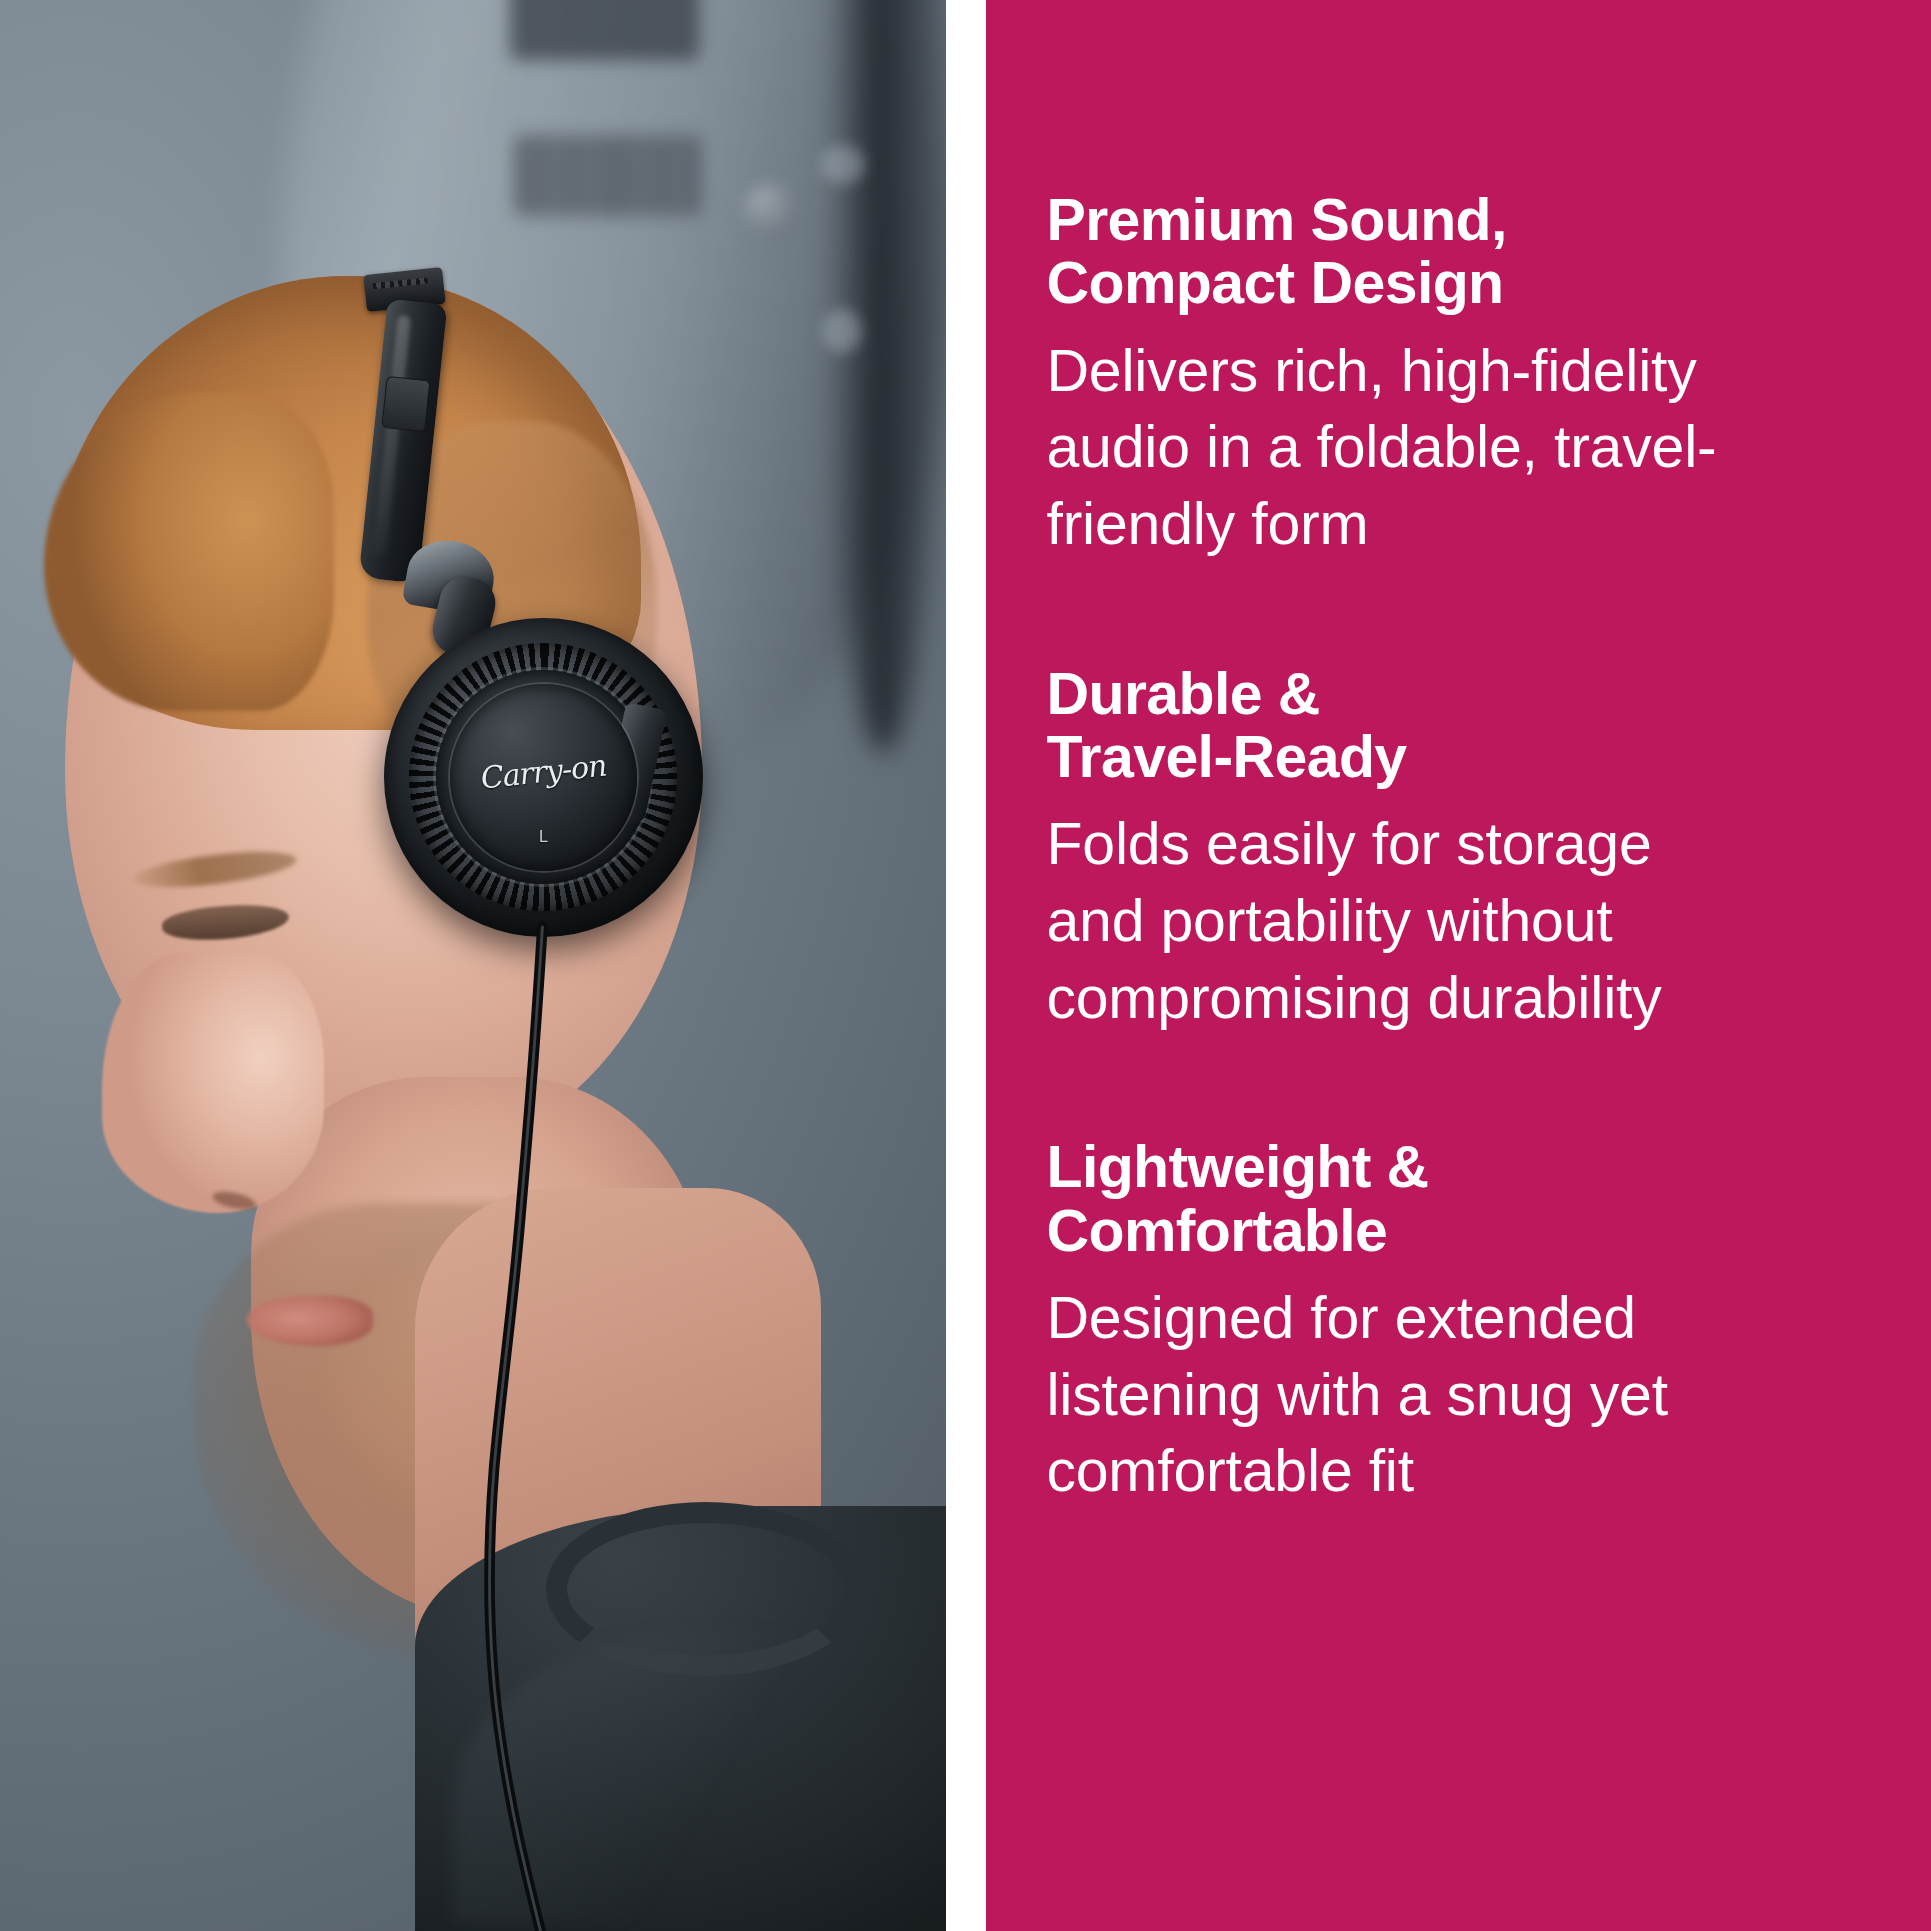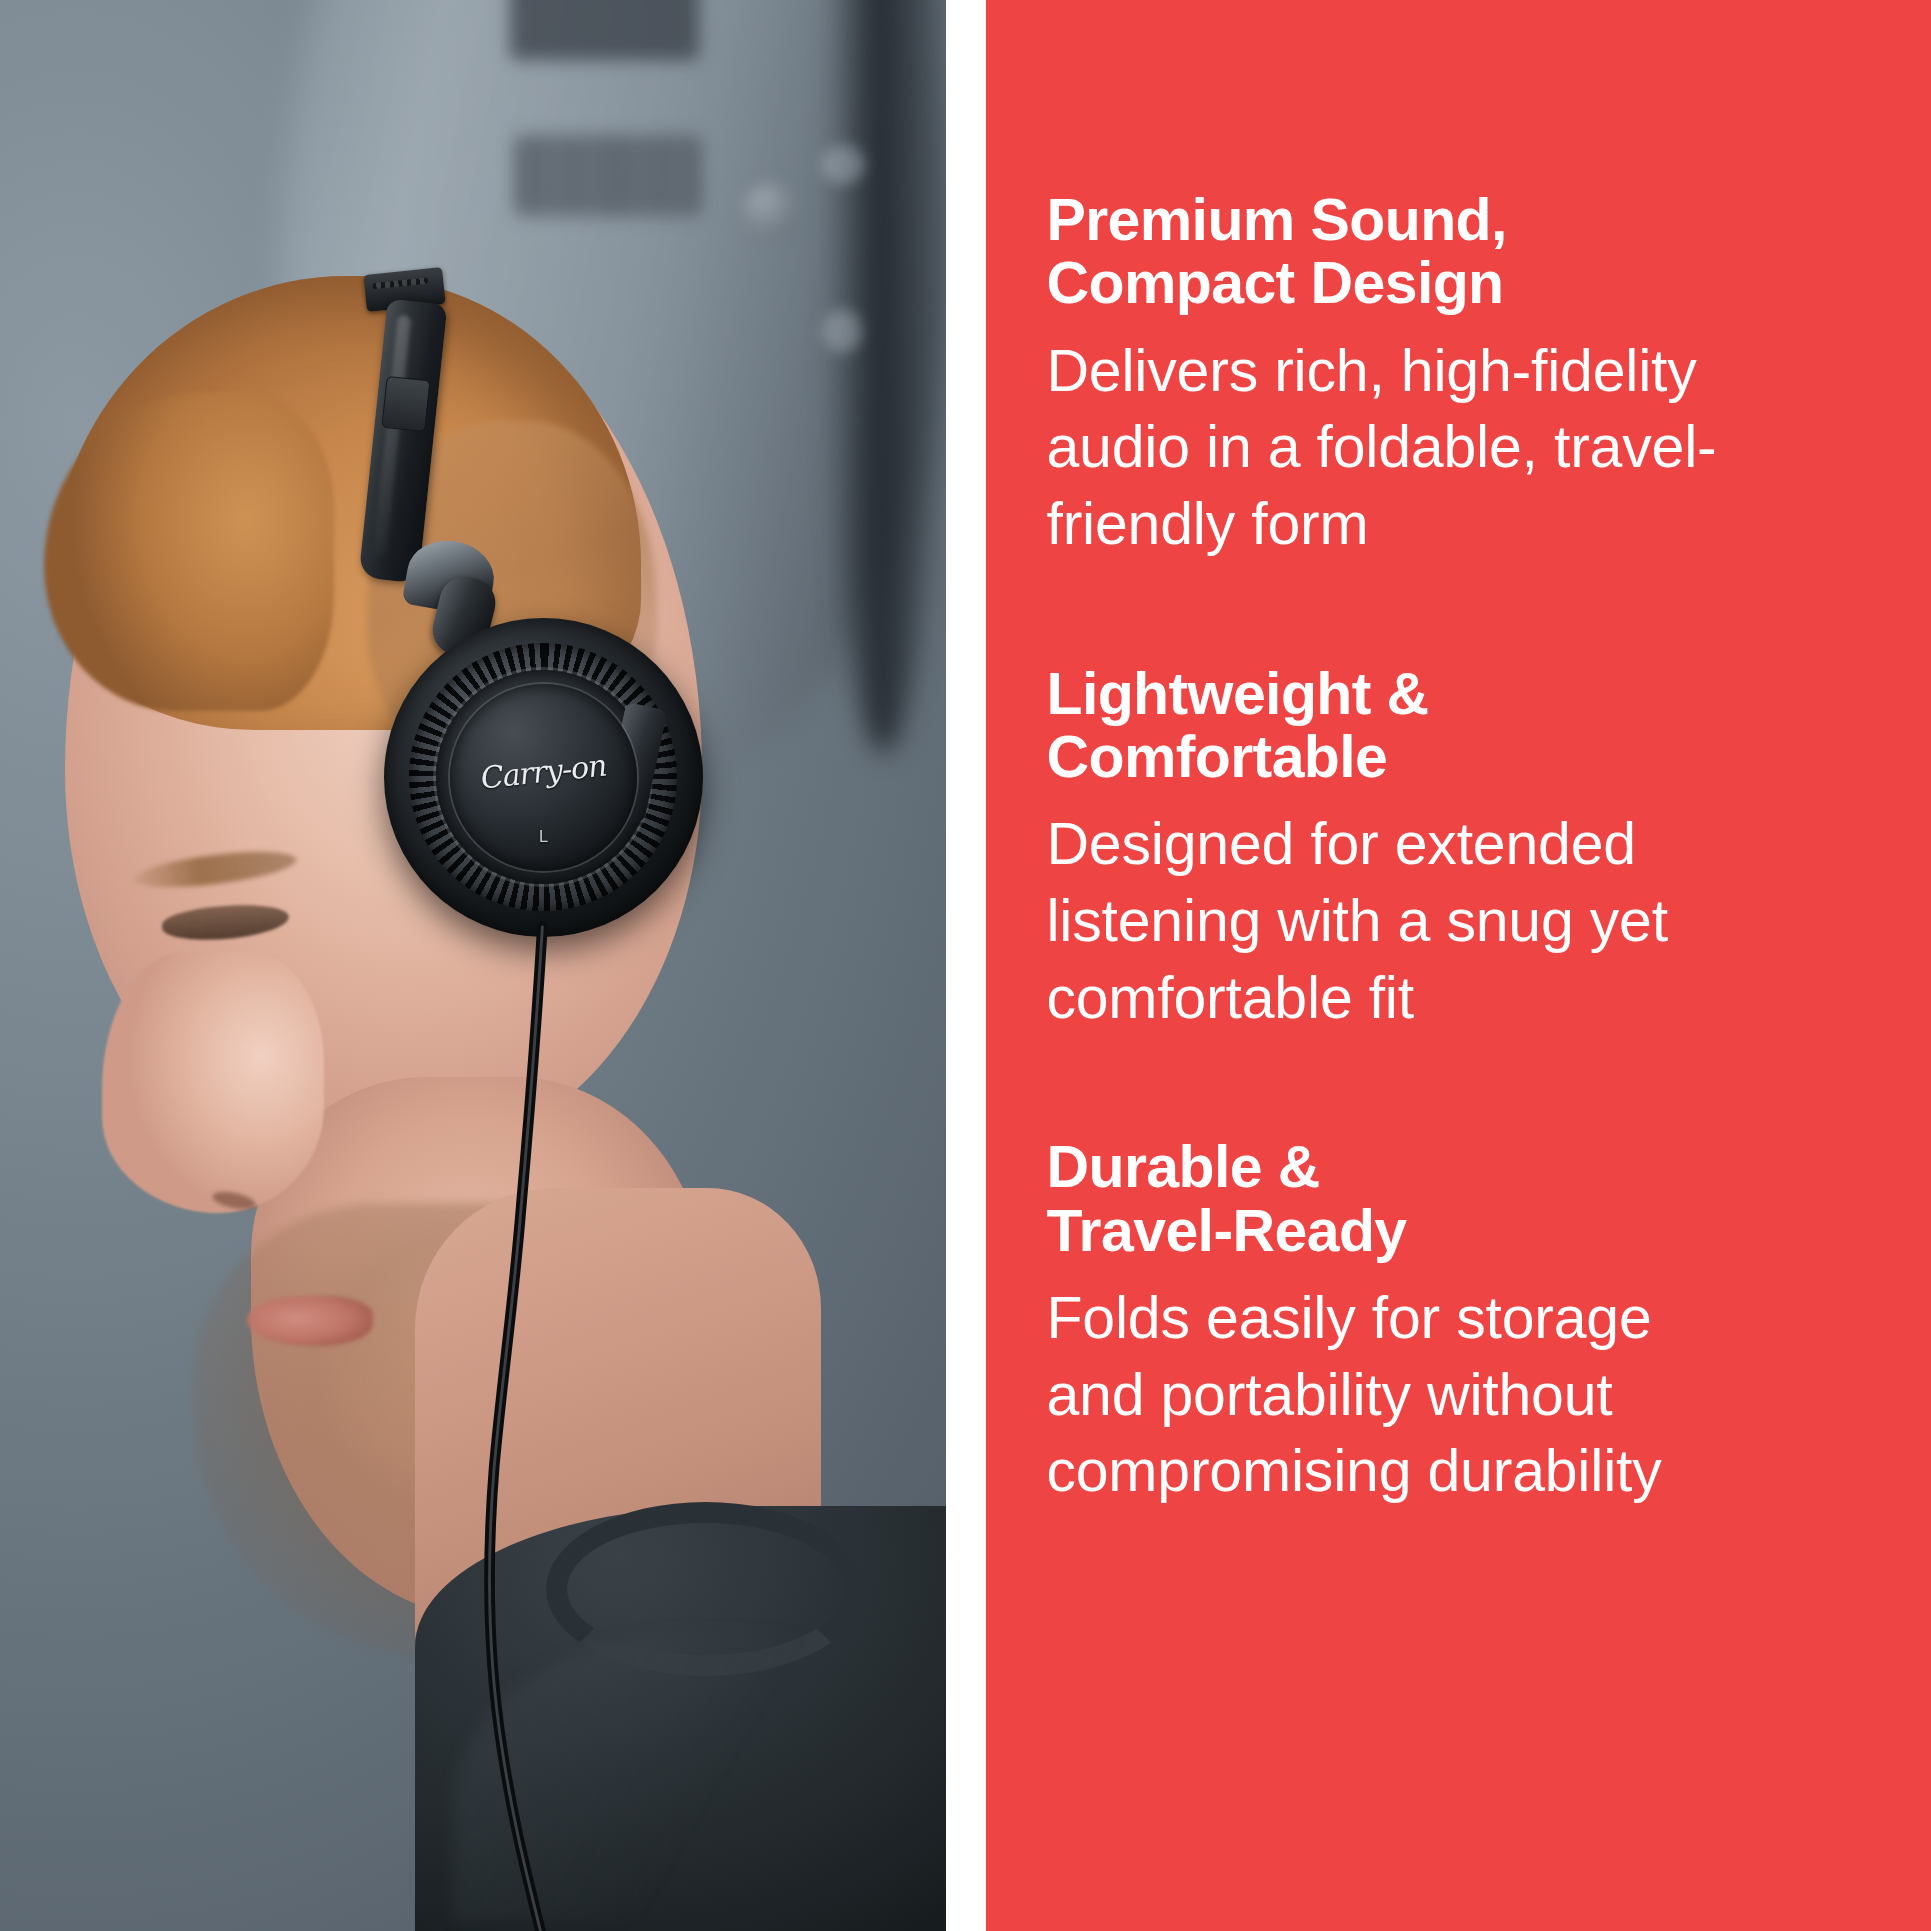--- a/index.html
+++ b/index.html
@@ -395,44 +395,44 @@
                  C 504 1620, 506 1720, 520 1810
                  C 532 1890, 548 1950, 560 2000" fill="none" stroke="#0a0c0e" stroke-width="11" stroke-linecap="round"></path>
         <path d="M562 960 C 556 1060, 548 1160, 540 1250
                  C 532 1350, 520 1430, 512 1520
                  C 504 1620, 506 1720, 520 1810
                  C 532 1890, 548 1950, 560 2000" fill="none" stroke="rgba(150,160,168,.35)" stroke-width="3" stroke-linecap="round"></path>
       </svg>
     </div>
   </div>
 
-  <div class="panel" style="background: #ef4444; margin-left: 40px;">
+  <div class="panel" style="background: #be185d; margin-left: 40px;">
     <div class="blocks">
 
       <div class="block">
         <div class="b-title">Premium Sound,
 Compact Design</div>
         <div class="b-body">Delivers rich, high-fidelity
 audio in a foldable, travel-
 friendly form</div>
       </div>
 
       <div class="block">
+        <div class="b-title">Durable &amp;
+Travel-Ready</div>
+        <div class="b-body">Folds easily for storage
+and portability without
+compromising durability</div>
+      </div>
+
+      <div class="block">
         <div class="b-title">Lightweight &amp;
 Comfortable</div>
         <div class="b-body">Designed for extended
 listening with a snug yet
 comfortable fit</div>
       </div>
 
-      <div class="block">
-        <div class="b-title">Durable &amp;
-Travel-Ready</div>
-        <div class="b-body">Folds easily for storage
-and portability without
-compromising durability</div>
-      </div>
-
     </div>
   </div>
 
 </div>
 
 
 </body></html>

